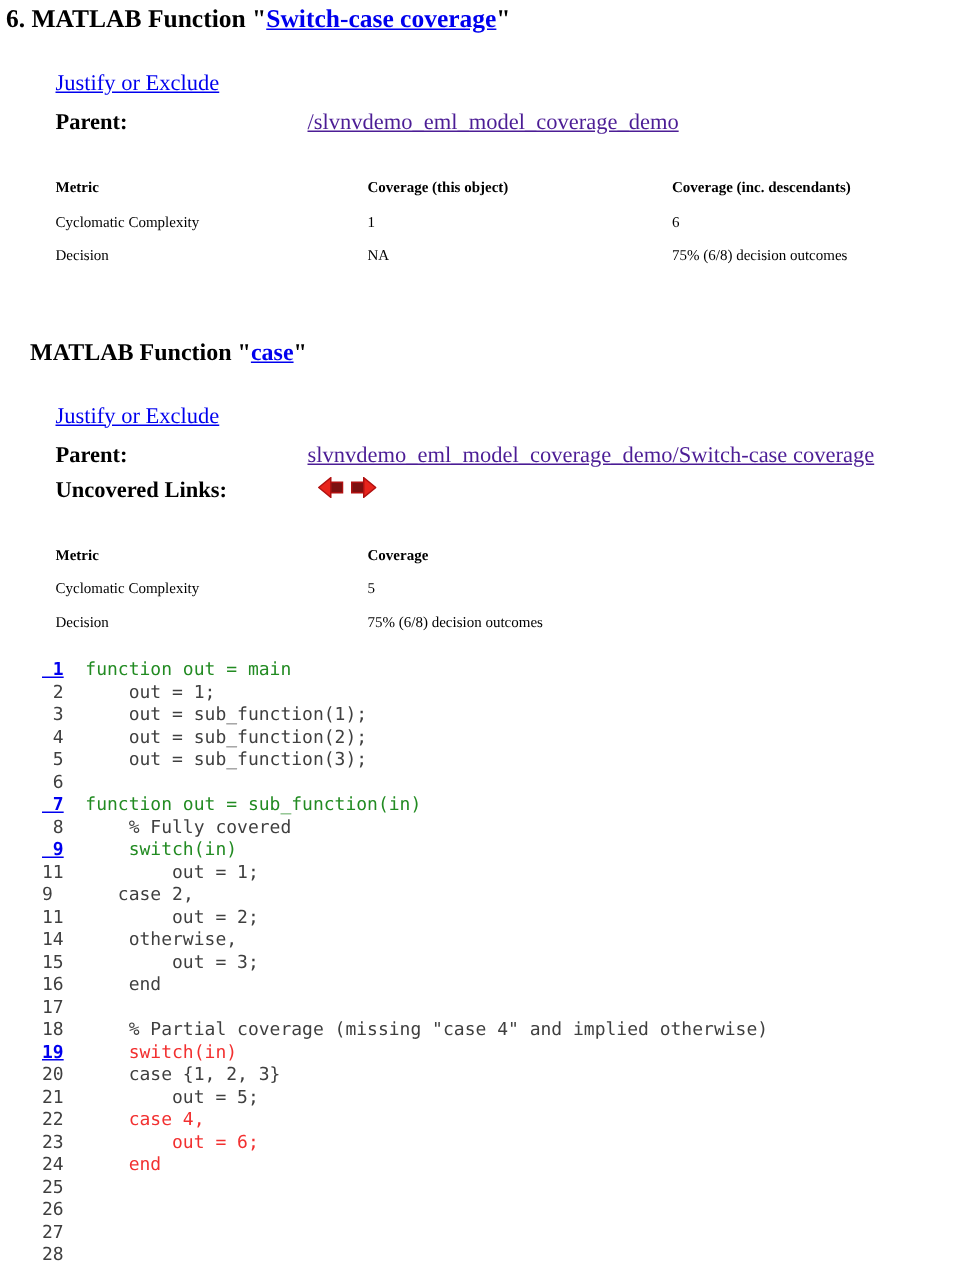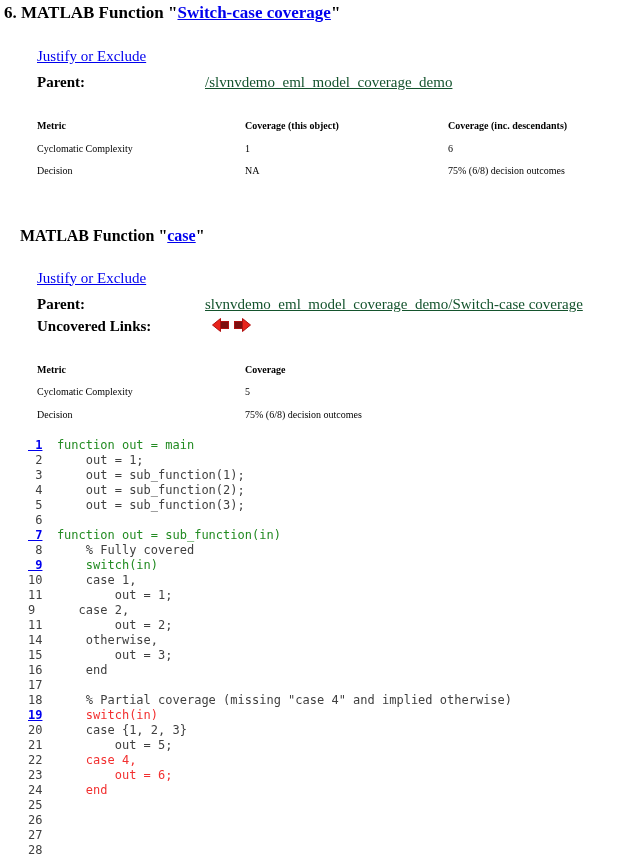--- a/index.html
+++ b/index.html
@@ -23,21 +23,21 @@
   }
   .h2 {
     font-size: 16px;
     font-weight: bold;
     margin: 44px 0 0 20px;
   }
   .h1 a, .h2 a { color: #0000EE; }
 
   
   a.blue-link { color: #0000EE; text-decoration: underline; }
-  a.visited-link { color: #14532d; }
+  a.visited-link { color: #4c1d95; }
 
   .justify-row { margin: 25px 0 0 37px; }
   .kv-row { display: flex; margin: 9px 0 0 37px; align-items: baseline; gap: 12px; }
   .kv-label { font-weight: bold; width: 156px; flex: 0 0 156px; }
   .kv-row.tight { margin-top: 4px; }
 
   .arrows { display: inline-flex; gap: 5px; margin-left: 7px; position: relative; top: 1px; }
 
   
   table.metrics {
@@ -177,21 +177,20 @@
 <div class="code-block">
     <div class="code-line"><a class="ln ln-link" href="#"> 1</a><span class="code green">function out = main</span></div>
     <div class="code-line"><span class="ln"> 2</span><span class="code normal">    out = 1;</span></div>
     <div class="code-line"><span class="ln"> 3</span><span class="code normal">    out = sub_function(1);</span></div>
     <div class="code-line"><span class="ln"> 4</span><span class="code normal">    out = sub_function(2);</span></div>
     <div class="code-line"><span class="ln"> 5</span><span class="code normal">    out = sub_function(3);</span></div>
     <div class="code-line"><span class="ln"> 6</span><span class="code normal"></span></div>
     <div class="code-line"><a class="ln ln-link" href="#"> 7</a><span class="code green">function out = sub_function(in)</span></div>
     <div class="code-line"><span class="ln"> 8</span><span class="code normal">    % Fully covered</span></div>
     <div class="code-line"><a class="ln ln-link" href="#"> 9</a><span class="code green">    switch(in)</span></div>
-    <div class="code-line"><span class="ln">10</span><span class="code normal">    case 1,</span></div>
     <div class="code-line"><span class="ln">11</span><span class="code normal">        out = 1;</span></div>
     <div class="code-line"><span class="ln">9</span><span class="code normal">    case 2,</span></div>
     <div class="code-line"><span class="ln">11</span><span class="code normal">        out = 2;</span></div>
     <div class="code-line"><span class="ln">14</span><span class="code normal">    otherwise,</span></div>
     <div class="code-line"><span class="ln">15</span><span class="code normal">        out = 3;</span></div>
     <div class="code-line"><span class="ln">16</span><span class="code normal">    end</span></div>
     <div class="code-line"><span class="ln">17</span><span class="code normal"></span></div>
     <div class="code-line"><span class="ln">18</span><span class="code normal">    % Partial coverage (missing "case 4" and implied otherwise)</span></div>
     <div class="code-line"><a class="ln ln-link" href="#">19</a><span class="code red">    switch(in)</span></div>
     <div class="code-line"><span class="ln">20</span><span class="code normal">    case {1, 2, 3}</span></div>

